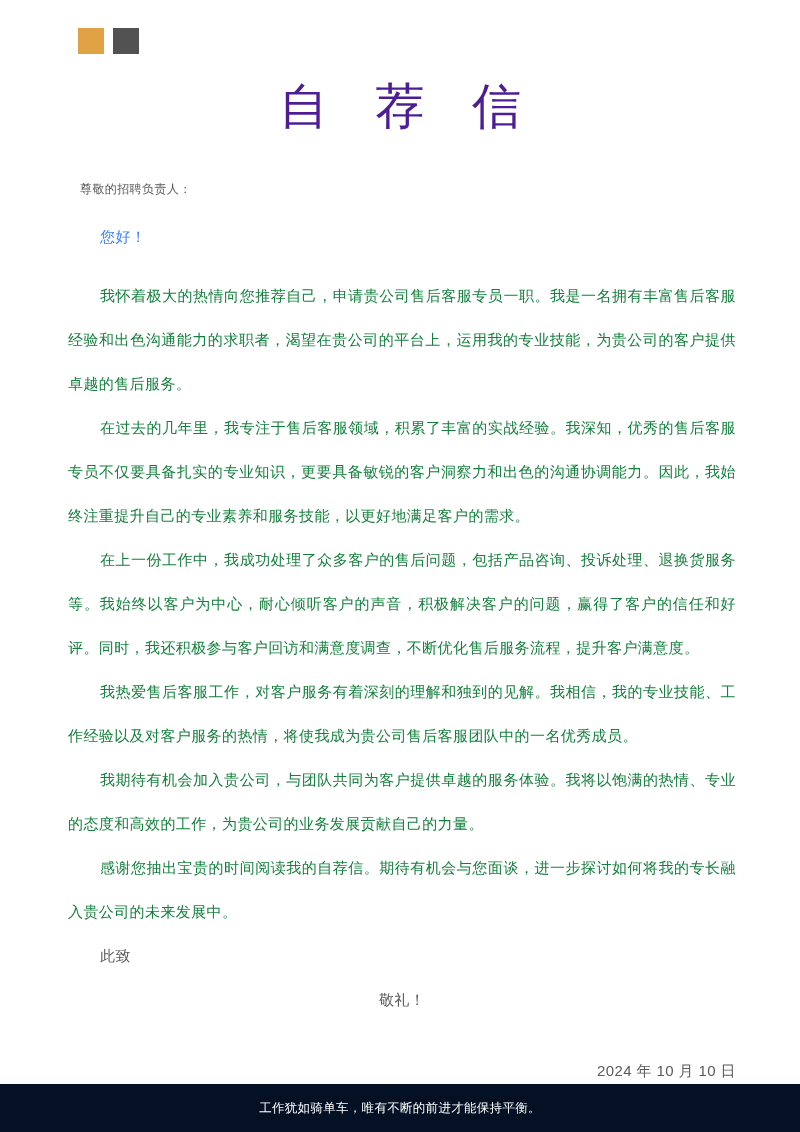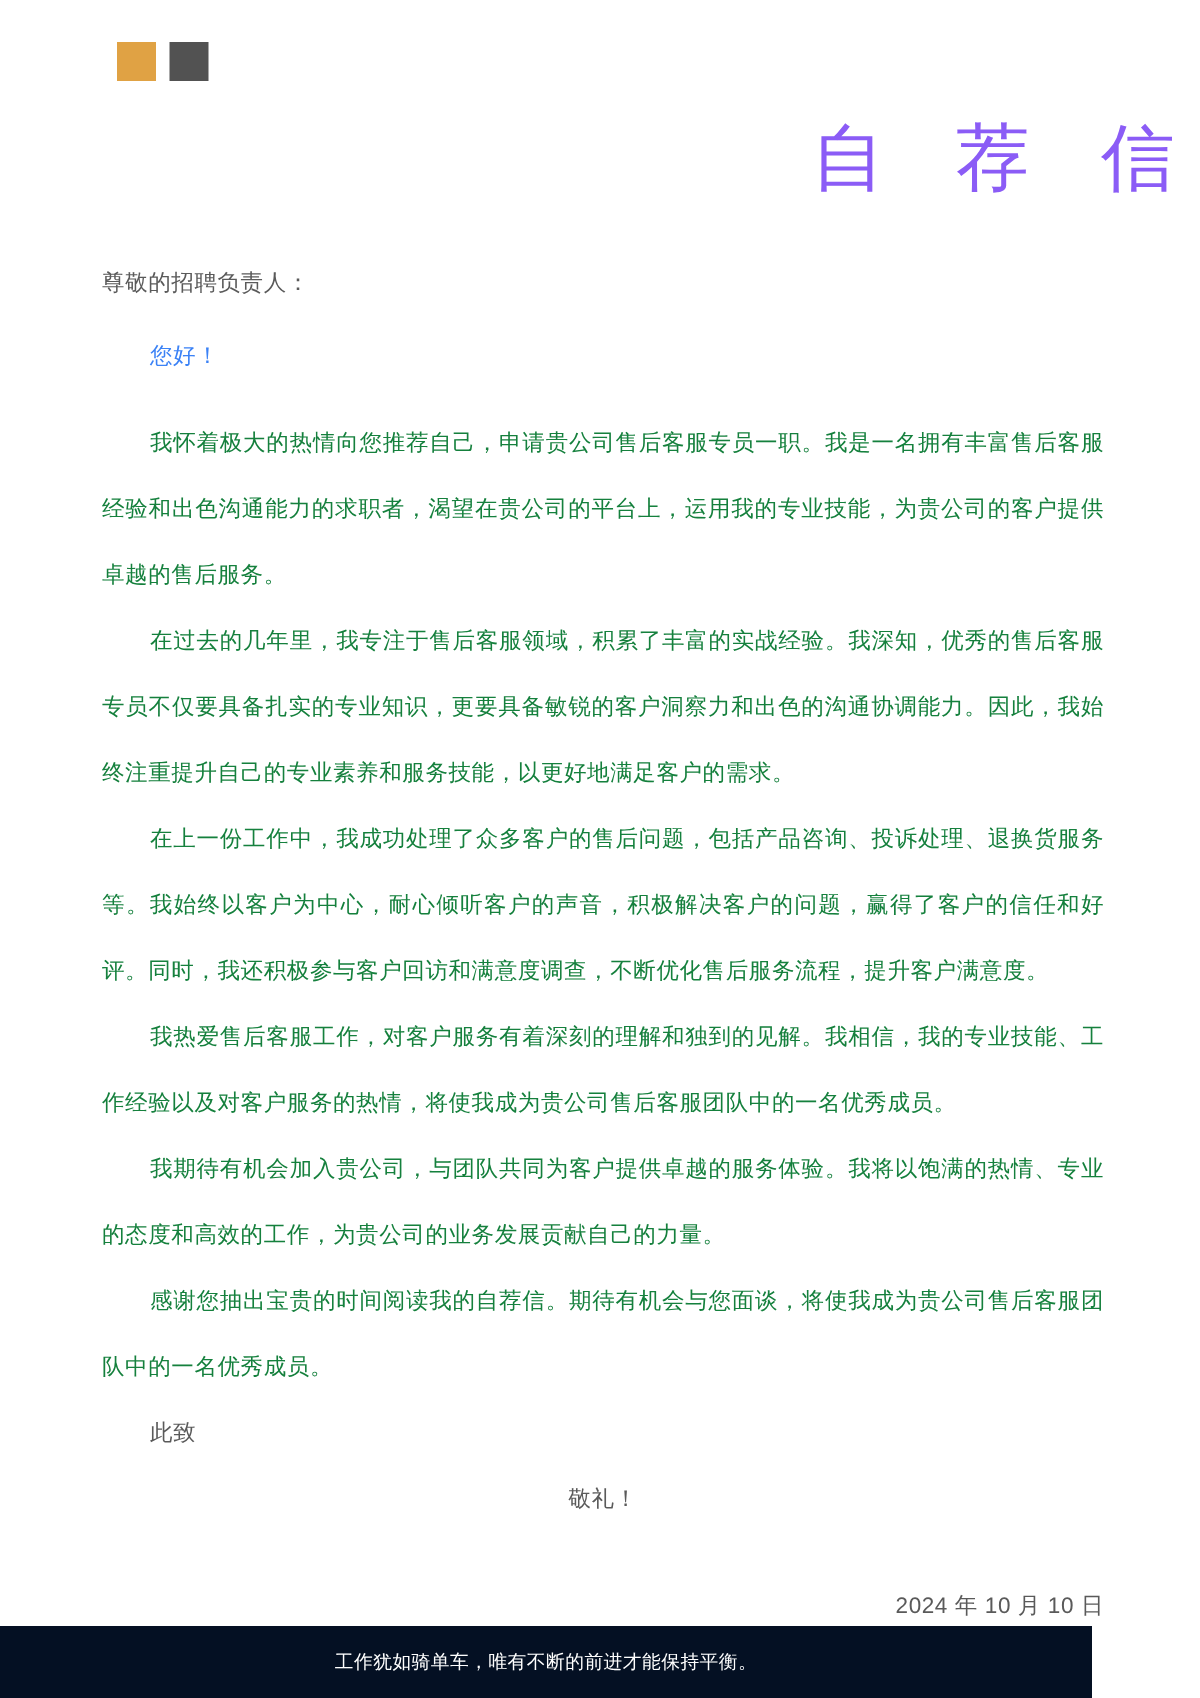--- a/index.html
+++ b/index.html
@@ -38,44 +38,44 @@
   }
   .deco-square.orange { background: #e0a244; }
   .deco-square.gray   { background: #525252; }
 
   
   .doc-title {
     position: absolute;
     top: 76px;
     left: 0;
     width: 800px;
-    text-align: right;
+    text-align: center;
     font-size: 49px;
     line-height: 60px;
     letter-spacing: 17px;
     text-indent: 17px;
-    color: #8b5cf6;
+    color: #4c1d95;
     font-weight: normal;
     font-family: "Liberation Sans", "DejaVu Sans", sans-serif;
     margin: 0;
   }
 
   
   .content {
     position: absolute;
     top: 178px;
     left: 68px;
     width: 668px;
   }
 
   .salutation {
-    font-size: 15px;
+    font-size: 12px;
     line-height: 22px;
     color: #5a5a5a;
-    margin: 0 0 28px 0;
+    margin: 0 0 28px 12px;
     letter-spacing: 0.4px;
   }
 
   .greeting {
     font-size: 15px;
     line-height: 22px;
     color: #3b82f6;
     margin: 0 0 24px 0;
     text-indent: 32px;
     letter-spacing: 0.4px;
@@ -128,21 +128,21 @@
     color: #5a5a5a;
     margin: 0;
     letter-spacing: 0.4px;
   }
 
   
   .footer-bar {
     position: absolute;
     left: 0;
     bottom: 0;
-    width: 728px;
+    width: 800px;
     height: 48px;
     background: #041023;
     display: flex;
     align-items: center;
     justify-content: center;
   }
   .footer-text {
     color: #ffffff;
     font-size: 12.5px;
     line-height: 18px;
@@ -165,21 +165,21 @@
 
     <p class="salutation">尊敬的招聘负责人：</p>
 
     <p class="greeting">您好！</p>
 
     <p class="para">我怀着极大的热情向您推荐自己，申请贵公司售后客服专员一职。我是一名拥有丰富售后客服经验和出色沟通能力的求职者，渴望在贵公司的平台上，运用我的专业技能，为贵公司的客户提供卓越的售后服务。</p>
     <p class="para">在过去的几年里，我专注于售后客服领域，积累了丰富的实战经验。我深知，优秀的售后客服专员不仅要具备扎实的专业知识，更要具备敏锐的客户洞察力和出色的沟通协调能力。因此，我始终注重提升自己的专业素养和服务技能，以更好地满足客户的需求。</p>
     <p class="para">在上一份工作中，我成功处理了众多客户的售后问题，包括产品咨询、投诉处理、退换货服务等。我始终以客户为中心，耐心倾听客户的声音，积极解决客户的问题，赢得了客户的信任和好评。同时，我还积极参与客户回访和满意度调查，不断优化售后服务流程，提升客户满意度。</p>
     <p class="para">我热爱售后客服工作，对客户服务有着深刻的理解和独到的见解。我相信，我的专业技能、工作经验以及对客户服务的热情，将使我成为贵公司售后客服团队中的一名优秀成员。</p>
     <p class="para">我期待有机会加入贵公司，与团队共同为客户提供卓越的服务体验。我将以饱满的热情、专业的态度和高效的工作，为贵公司的业务发展贡献自己的力量。</p>
-    <p class="para">感谢您抽出宝贵的时间阅读我的自荐信。期待有机会与您面谈，将使我成为贵公司售后客服团队中的一名优秀成员。</p>
+    <p class="para">感谢您抽出宝贵的时间阅读我的自荐信。期待有机会与您面谈，进一步探讨如何将我的专长融入贵公司的未来发展中。</p>
 
     <p class="closing-1">此致</p>
     <p class="closing-2">敬礼！</p>
 
     <div class="signature-block">
       <p class="sign-date">2024 年 10 月 10 日</p>
     </div>
 
   </div>
 

